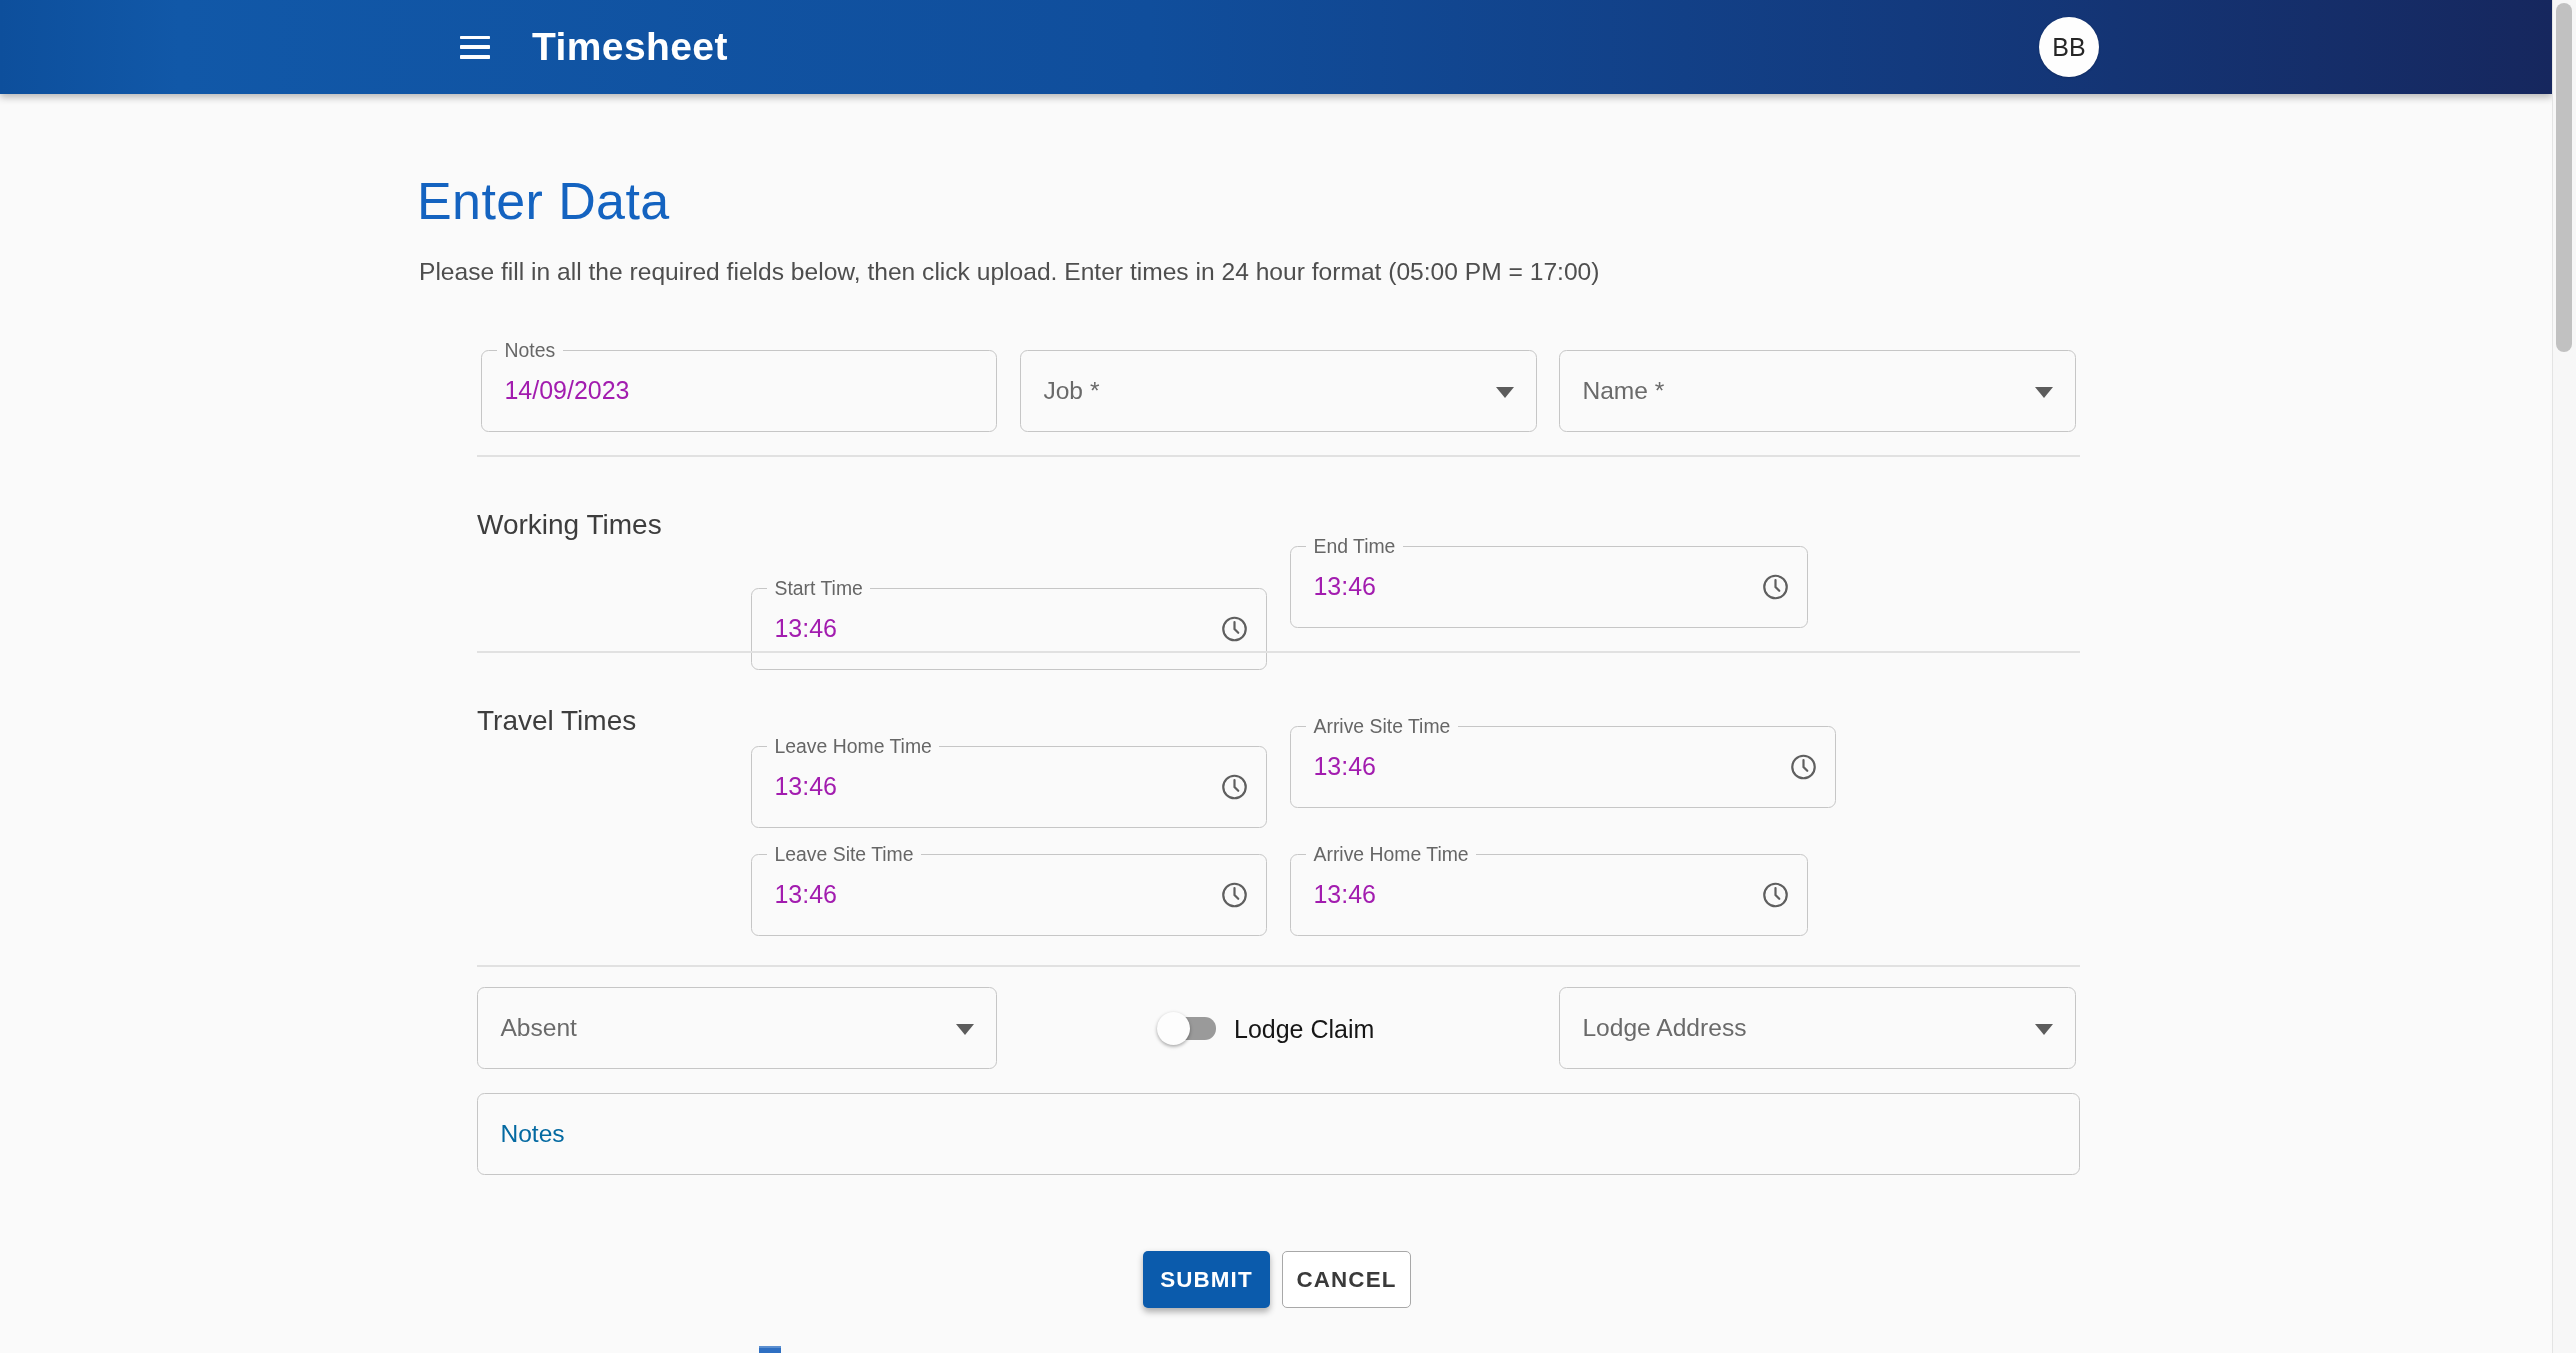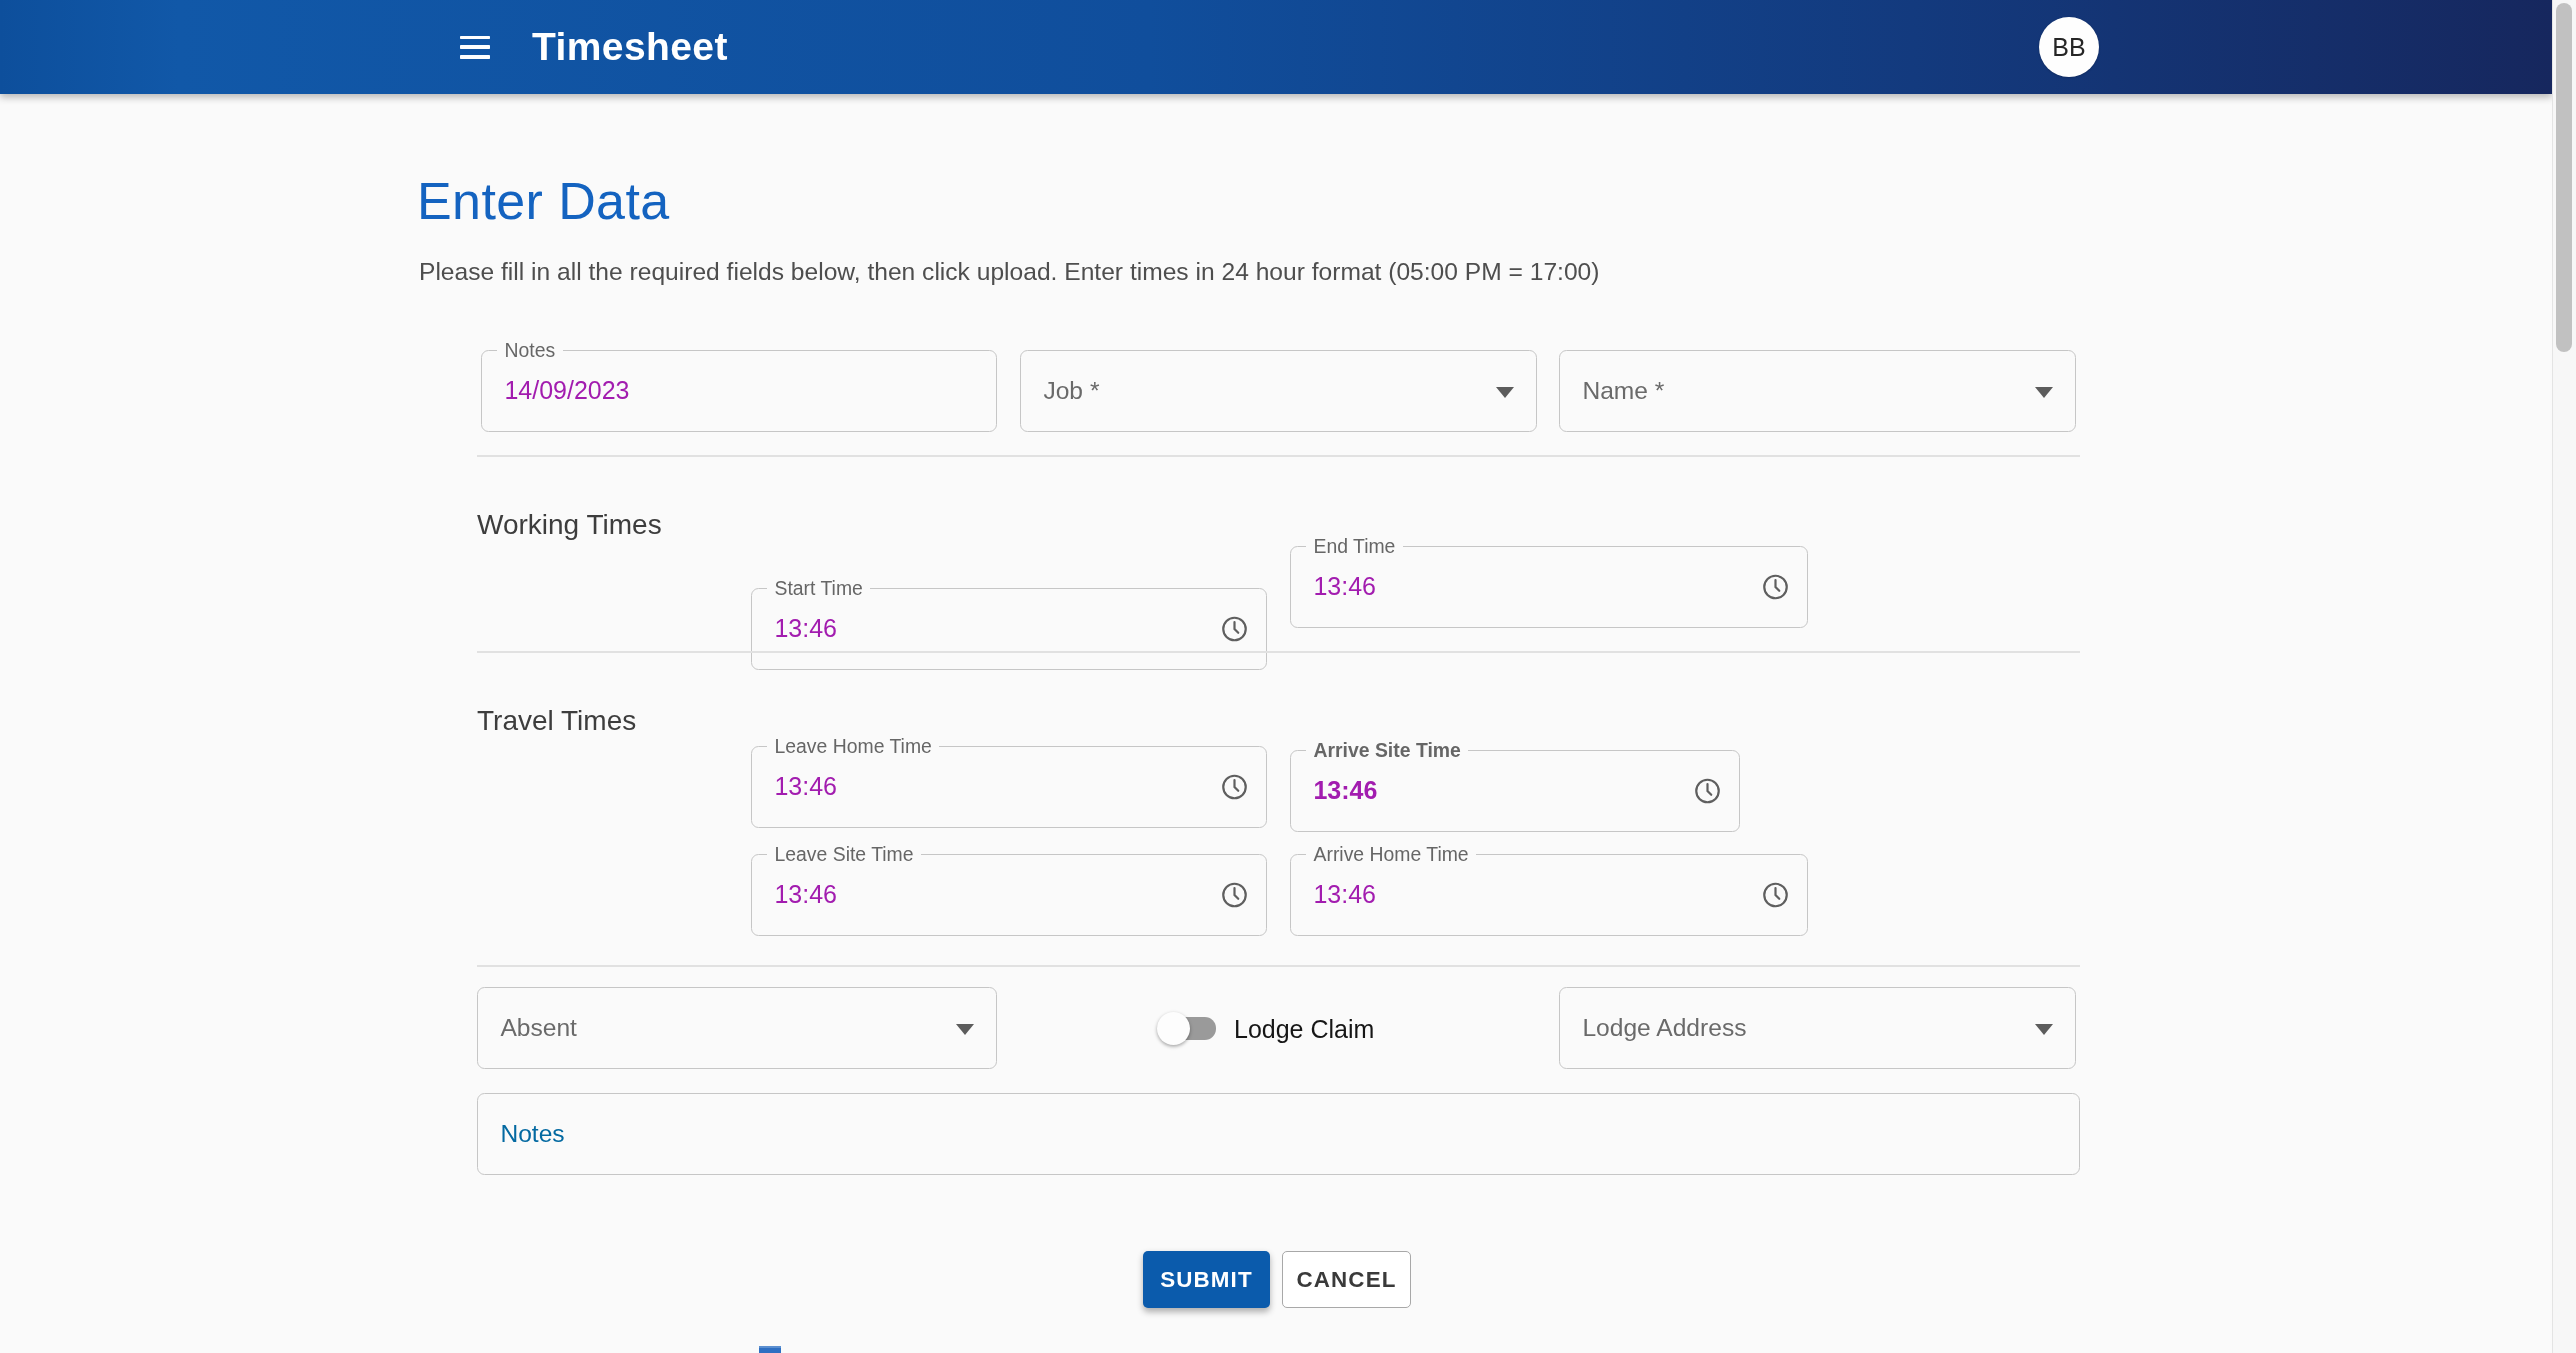--- a/index.html
+++ b/index.html
@@ -202,21 +202,21 @@
   <span class="float-label">Leave Home Time</span>
   <span class="value">13:46</span>
   <button class="clock-btn" aria-label="choose time">
     <svg viewBox="0 0 24 24" width="31" height="31">
         <circle cx="12" cy="12" r="8.7" fill="none" stroke="#5f5f5f" stroke-width="1.7"></circle>
         <path d="M12 6.6 V12 L14.9 14.9" fill="none" stroke="#5f5f5f" stroke-width="1.7" stroke-linecap="round"></path>
       </svg>
   </button>
 </div>
 
-<div class="field" style="left:1290px; top:750px; width:450px;font-weight:bold;">
+<div class="field" style="left:1290px; top:726px; width:546px;">
   <span class="float-label">Arrive Site Time</span>
   <span class="value">13:46</span>
   <button class="clock-btn" aria-label="choose time">
     <svg viewBox="0 0 24 24" width="31" height="31">
         <circle cx="12" cy="12" r="8.7" fill="none" stroke="#5f5f5f" stroke-width="1.7"></circle>
         <path d="M12 6.6 V12 L14.9 14.9" fill="none" stroke="#5f5f5f" stroke-width="1.7" stroke-linecap="round"></path>
       </svg>
   </button>
 </div>
 

